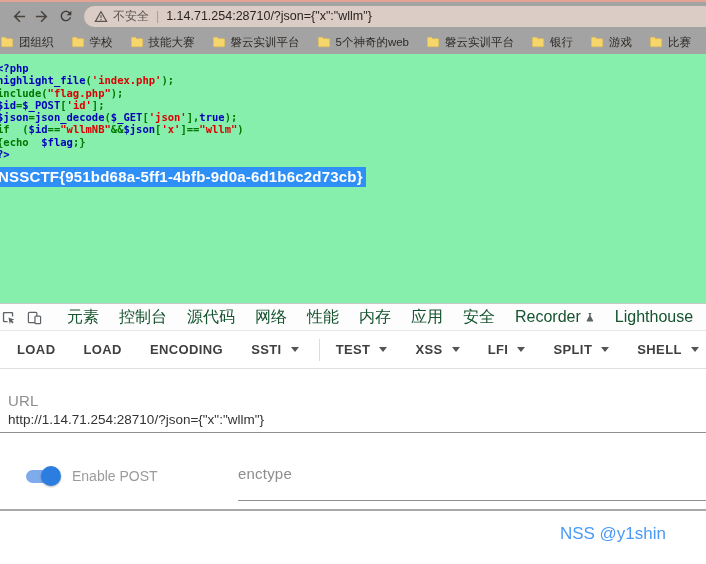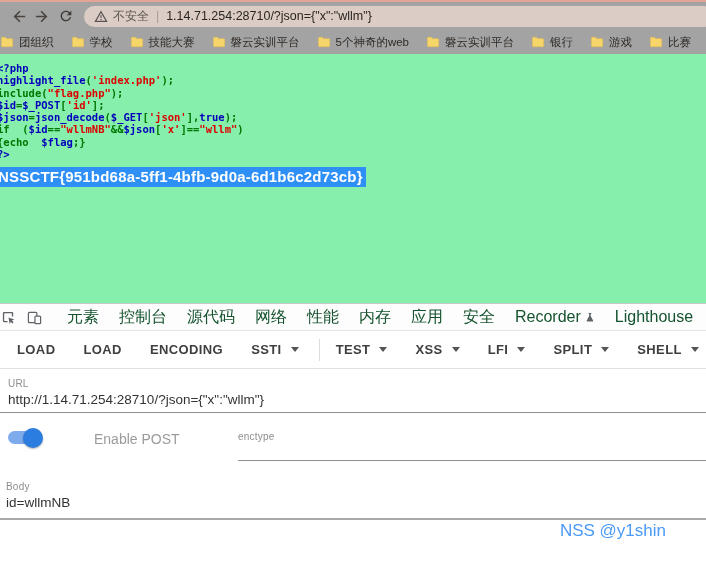--- a/index.html
+++ b/index.html
@@ -47,38 +47,38 @@
   .dt-tab svg { margin-left:4px; }
 
   .hb-toolbar { height:38px; display:flex; align-items:center; padding-left:17px;
     border-bottom:1px solid #e0e0e0; overflow:hidden; white-space:nowrap; }
   .hb-btn { display:flex; align-items:center; font-size:13px; font-weight:bold;
     color:#3f3f3f; letter-spacing:0.4px; margin-right:28px; flex:0 0 auto; }
   .caret { width:0; height:0; border-left:4px solid transparent;
     border-right:4px solid transparent; border-top:5px solid #555; margin-left:9px; }
   .hb-sep { width:1px; height:22px; background:#dcdcdc; margin:0 16px 0 -8px; flex:0 0 auto; }
 
-  .field-label { font-size:10px; color:#8d8d8d; letter-spacing:0.2px; }
+  .field-label { font-size:15px; color:#8d8d8d; letter-spacing:0.2px;margin-top:14px; }
   .field-value { font-size:13.5px; color:#333; margin-top:3px; white-space:nowrap; }
 
   .url-section { padding:9px 0 5px 8px; border-bottom:1px solid #8f8f8f; }
 
   .row2 { display:flex; margin-top:18px; }
-  .toggle-col { width:238px; display:flex; padding-left:8px;gap:40px; }
+  .toggle-col { width:238px; display:flex; align-items:center; padding-left:26px; }
   .switch { position:relative; width:32px; height:13px; background:#7dabec;
     border-radius:7px; margin-right:14px; flex:0 0 auto; }
   .switch .knob { position:absolute; right:-3px; top:-3.5px; width:20px; height:20px;
     border-radius:50%; background:#2b7de0; box-shadow:0 1px 2px rgba(0,0,0,0.3); }
   .toggle-label { font-size:14px; color:#9b9b9b; }
   .enctype-col { flex:1; border-bottom:1px solid #8f8f8f; padding-bottom:18px; }
 
   .body-section { margin-top:20px; padding-left:6px; }
   .thick-divider { margin-top:8px; height:2px; background:#a9a9a9; }
 
-  .watermark { margin-top:1px; text-align:right; padding-right:40px;
+  .watermark { margin-top:13px; text-align:right; padding-right:40px;
     font-size:17px; color:#4a9af8; }
 </style>
 </head>
 <body>
 
 <div class="chrome">
   <div class="toolbar">
     <div class="nav-btn">
       <svg width="17" height="17" viewBox="0 0 18 18">
           <path d="M10.5 3.5L5 9l5.5 5.5M5.3 9H16" fill="none" stroke="#4a443f" stroke-width="1.7"></path>
@@ -279,20 +279,16 @@
       <div class="switch">
           <div class="knob"></div>
         </div>
       <div class="toggle-label">Enable POST</div>
     </div>
     <div class="enctype-col">
       <div class="field-label">enctype</div>
     </div>
   </div>
 
-  <div class="body-section">
-    <div class="field-label">Body</div>
-    <div class="field-value">id=wllmNB</div>
-  </div>
   <div class="thick-divider"></div>
 
   <div class="watermark">NSS @y1shin</div>
 </div>
 
 </body></html>

